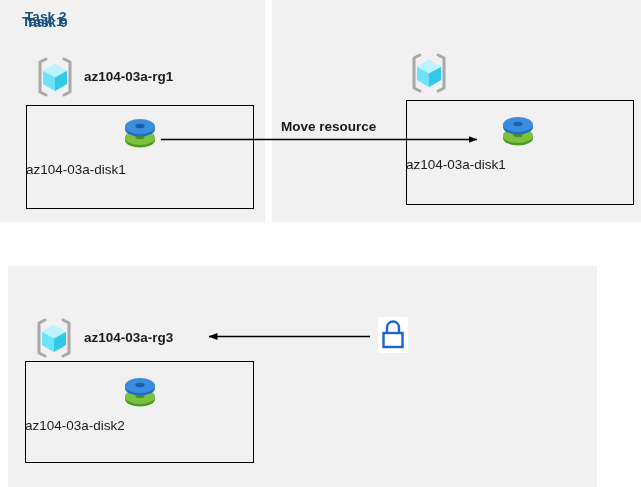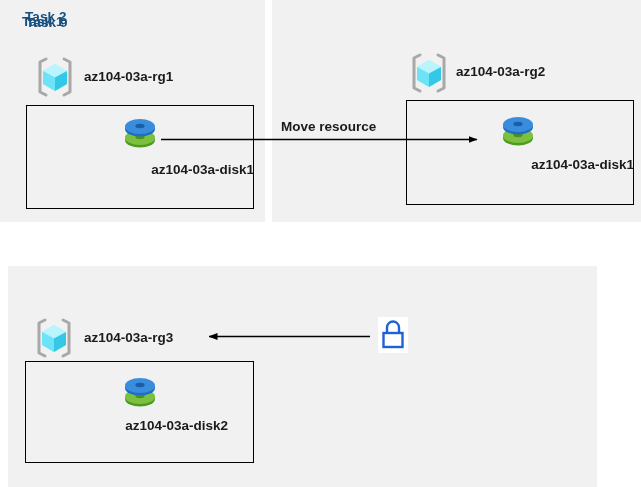--- a/index.html
+++ b/index.html
@@ -83,24 +83,24 @@
     width: 42px;
     height: 40px;
   }
   #diskicon-1 { left: 119px; top: 114px; }
   #diskicon-2 { left: 497px; top: 112px; }
   #diskicon-3 { left: 119px; top: 373px; }
 
   .disk-label {
     position: absolute;
     font-size: 13.5px;
-    font-weight: bold;
-    color: #1a1a1a;
-    white-space: nowrap;
-    text-align: right;
+    font-weight: normal;
+    color: #1a1a1a;
+    white-space: nowrap;
+    text-align: left;
   }
   #disklabel-1 { left: 26px;  top: 162px; width: 228px; }
   #disklabel-2 { left: 406px; top: 157px; width: 228px; }
   #disklabel-3 { left: 25px;  top: 418px; width: 203px; }
 
   
   .arrow-layer {
     position: absolute;
     left: 0; top: 0;
     width: 641px;
@@ -187,21 +187,20 @@
   <div class="rg-icon" id="rgicon-2">
     <svg viewBox="0 0 44 42" width="44" height="42" aria-hidden="true">
       <path d="M13 3 L7 6 L7 36 L13 39" fill="none" stroke="#a8a8a8" stroke-width="3" stroke-linecap="round" stroke-linejoin="round"></path>
       <path d="M31 3 L37 6 L37 36 L31 39" fill="none" stroke="#a8a8a8" stroke-width="3" stroke-linecap="round" stroke-linejoin="round"></path>
       <polygon points="22,8 34,15 34,28 22,35 10,28 10,15" fill="#9cefff"></polygon>
       <polygon points="22,8 34,15 22,21.5 10,15" fill="#b9f4ff"></polygon>
       <polygon points="22,21.5 34,15 34,28 22,35" fill="#32c8e6"></polygon>
       <polygon points="22,21.5 22,35 10,28 10,15" fill="#6ee3f7"></polygon>
     </svg>
   </div>
-  <div class="rg-label" id="rglabel-2">az104-03a-rg2</div>
 
   <div class="rg-box" id="box-task2"></div>
 
   <div class="disk-icon" id="diskicon-2">
     <svg viewBox="0 0 42 40" width="42" height="40" aria-hidden="true">
       <ellipse cx="21" cy="26" rx="15" ry="7.5" fill="#4f9b20"></ellipse>
       <ellipse cx="21" cy="23.5" rx="15" ry="7.5" fill="#7cc040"></ellipse>
       <ellipse cx="21" cy="23" rx="4.6" ry="2.2" fill="#4f8f20"></ellipse>
       <ellipse cx="21" cy="15" rx="15" ry="7.5" fill="#1f6fc4"></ellipse>
       <ellipse cx="21" cy="12.5" rx="15" ry="7.5" fill="#3a8ddd"></ellipse>

